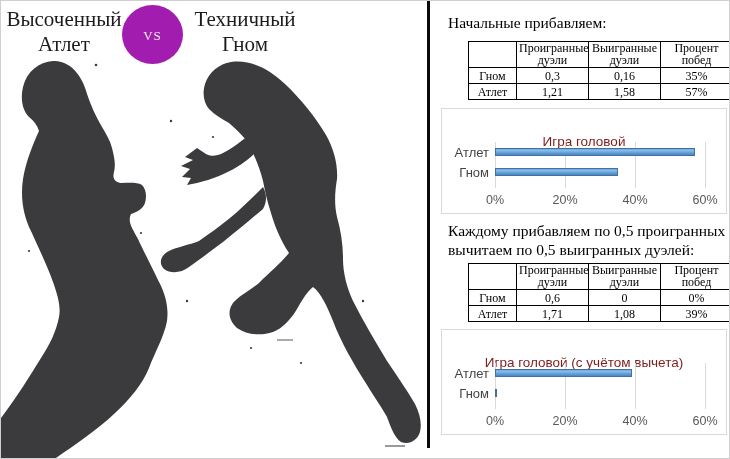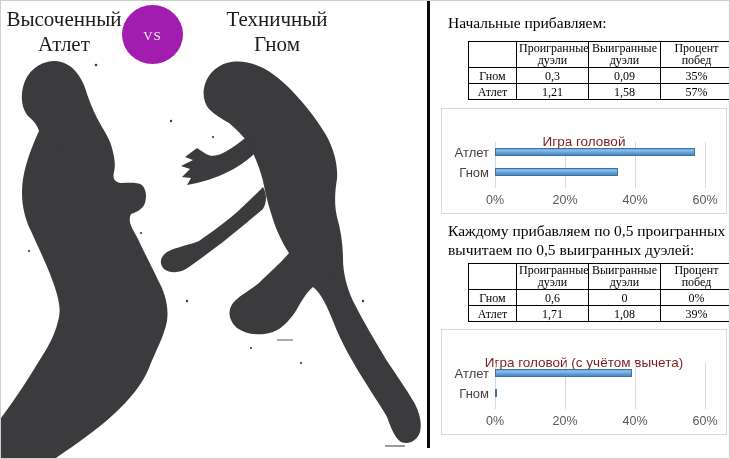--- a/index.html
+++ b/index.html
@@ -10,21 +10,21 @@
     font-family:"Liberation Serif", serif; color:#111;
   }
 
   
   .left-pane { position:absolute; left:0; top:0; width:428px; height:344px; }
   .fighter-name {
     position:absolute; top:6px; text-align:center;
     font-size:21px; line-height:25px; color:#1c1c1c;
   }
   .fighter-name.fn-left  { left:4px;   width:118px; }
-  .fighter-name.fn-right { left:188px; width:112px;margin-left:32px; }
+  .fighter-name.fn-right { left:188px; width:112px; }
   .vs-badge {
     position:absolute; left:121px; top:4px; width:61px; height:59px;
     background:#a21caf; border-radius:50%;
     display:flex; align-items:center; justify-content:center;
     color:#f5f5f5; font-size:18px; font-variant:small-caps; letter-spacing:1px;
   }
   .sil-svg { position:absolute; left:0; top:0; width:428px; height:459px; }
 
   .divider { position:absolute; left:426px; top:0; width:3px; height:447px; background:#0a0a0a; }
 
@@ -166,21 +166,21 @@
       <tbody>
           <tr>
         <th class="corner"></th>
         <th>Проигранные дуэли</th>
         <th>Выигранные дуэли</th>
         <th>Процент побед</th>
       </tr>
       <tr>
         <td>Гном</td>
         <td>0,3</td>
-        <td>0,09</td>
+        <td>0,16</td>
         <td>35%</td>
       </tr>
       <tr>
         <td>Атлет</td>
         <td>1,21</td>
         <td>1,58</td>
         <td>57%</td>
       </tr>
     </tbody>
       </table>

